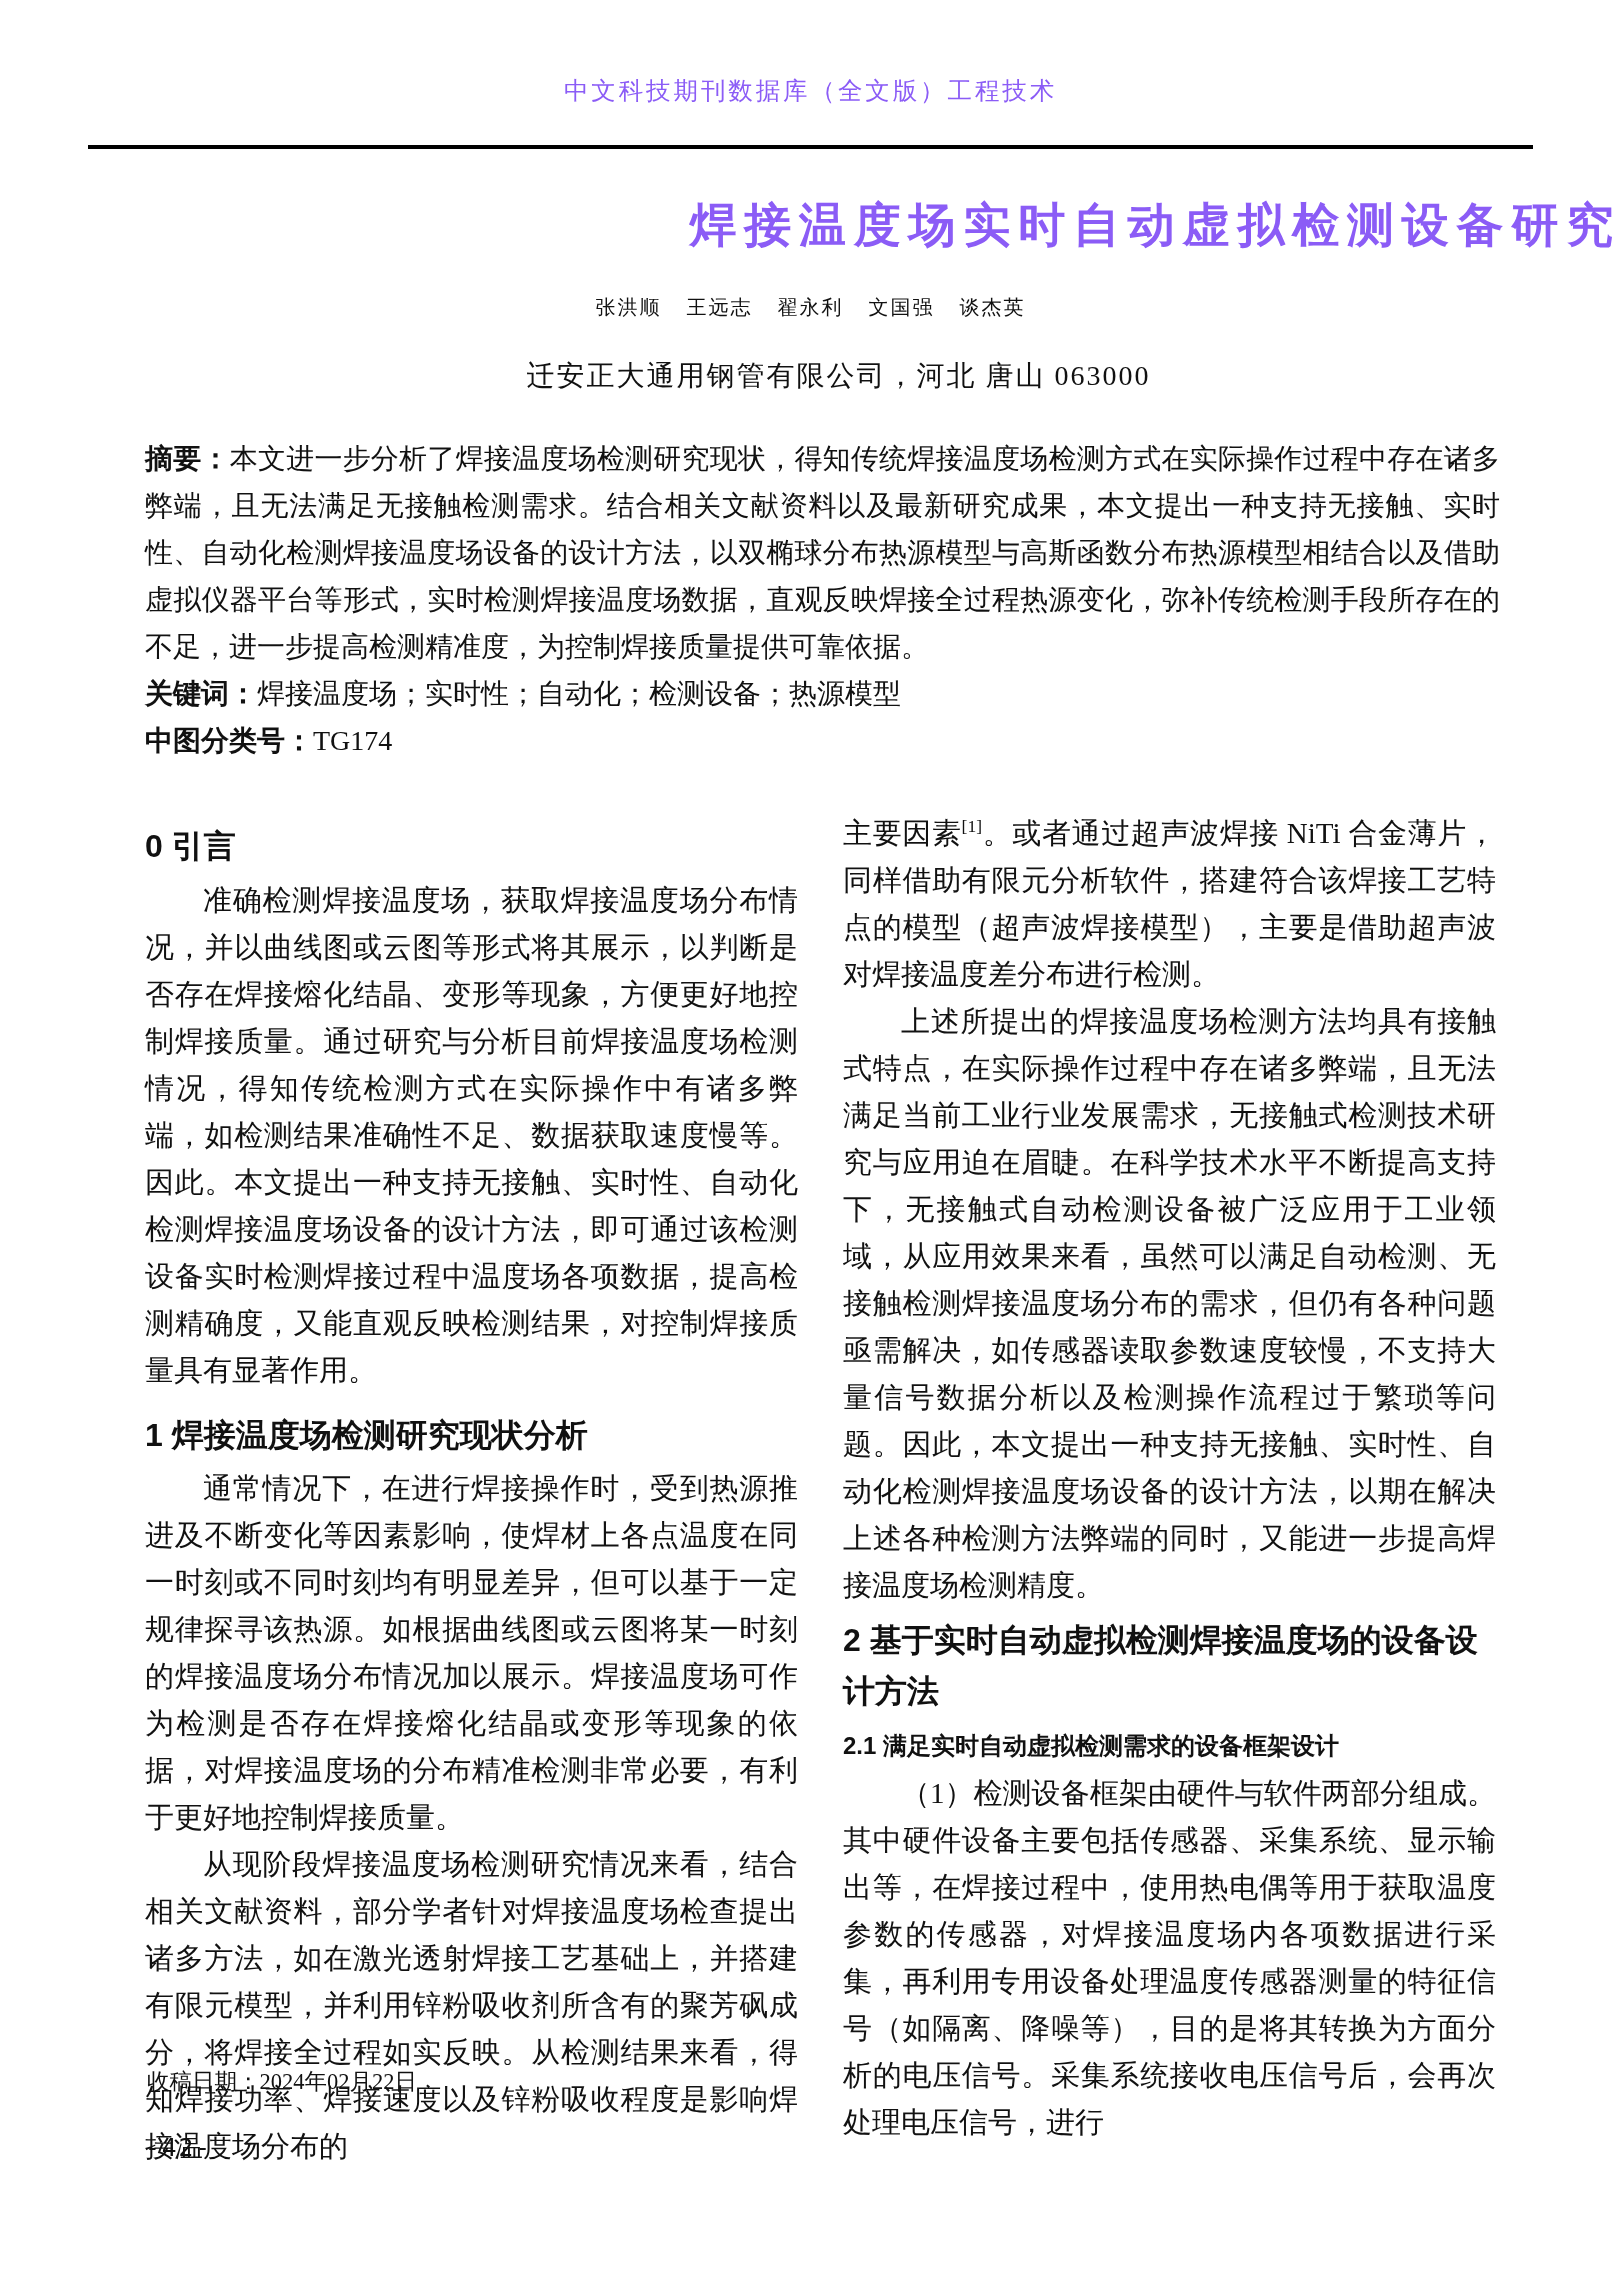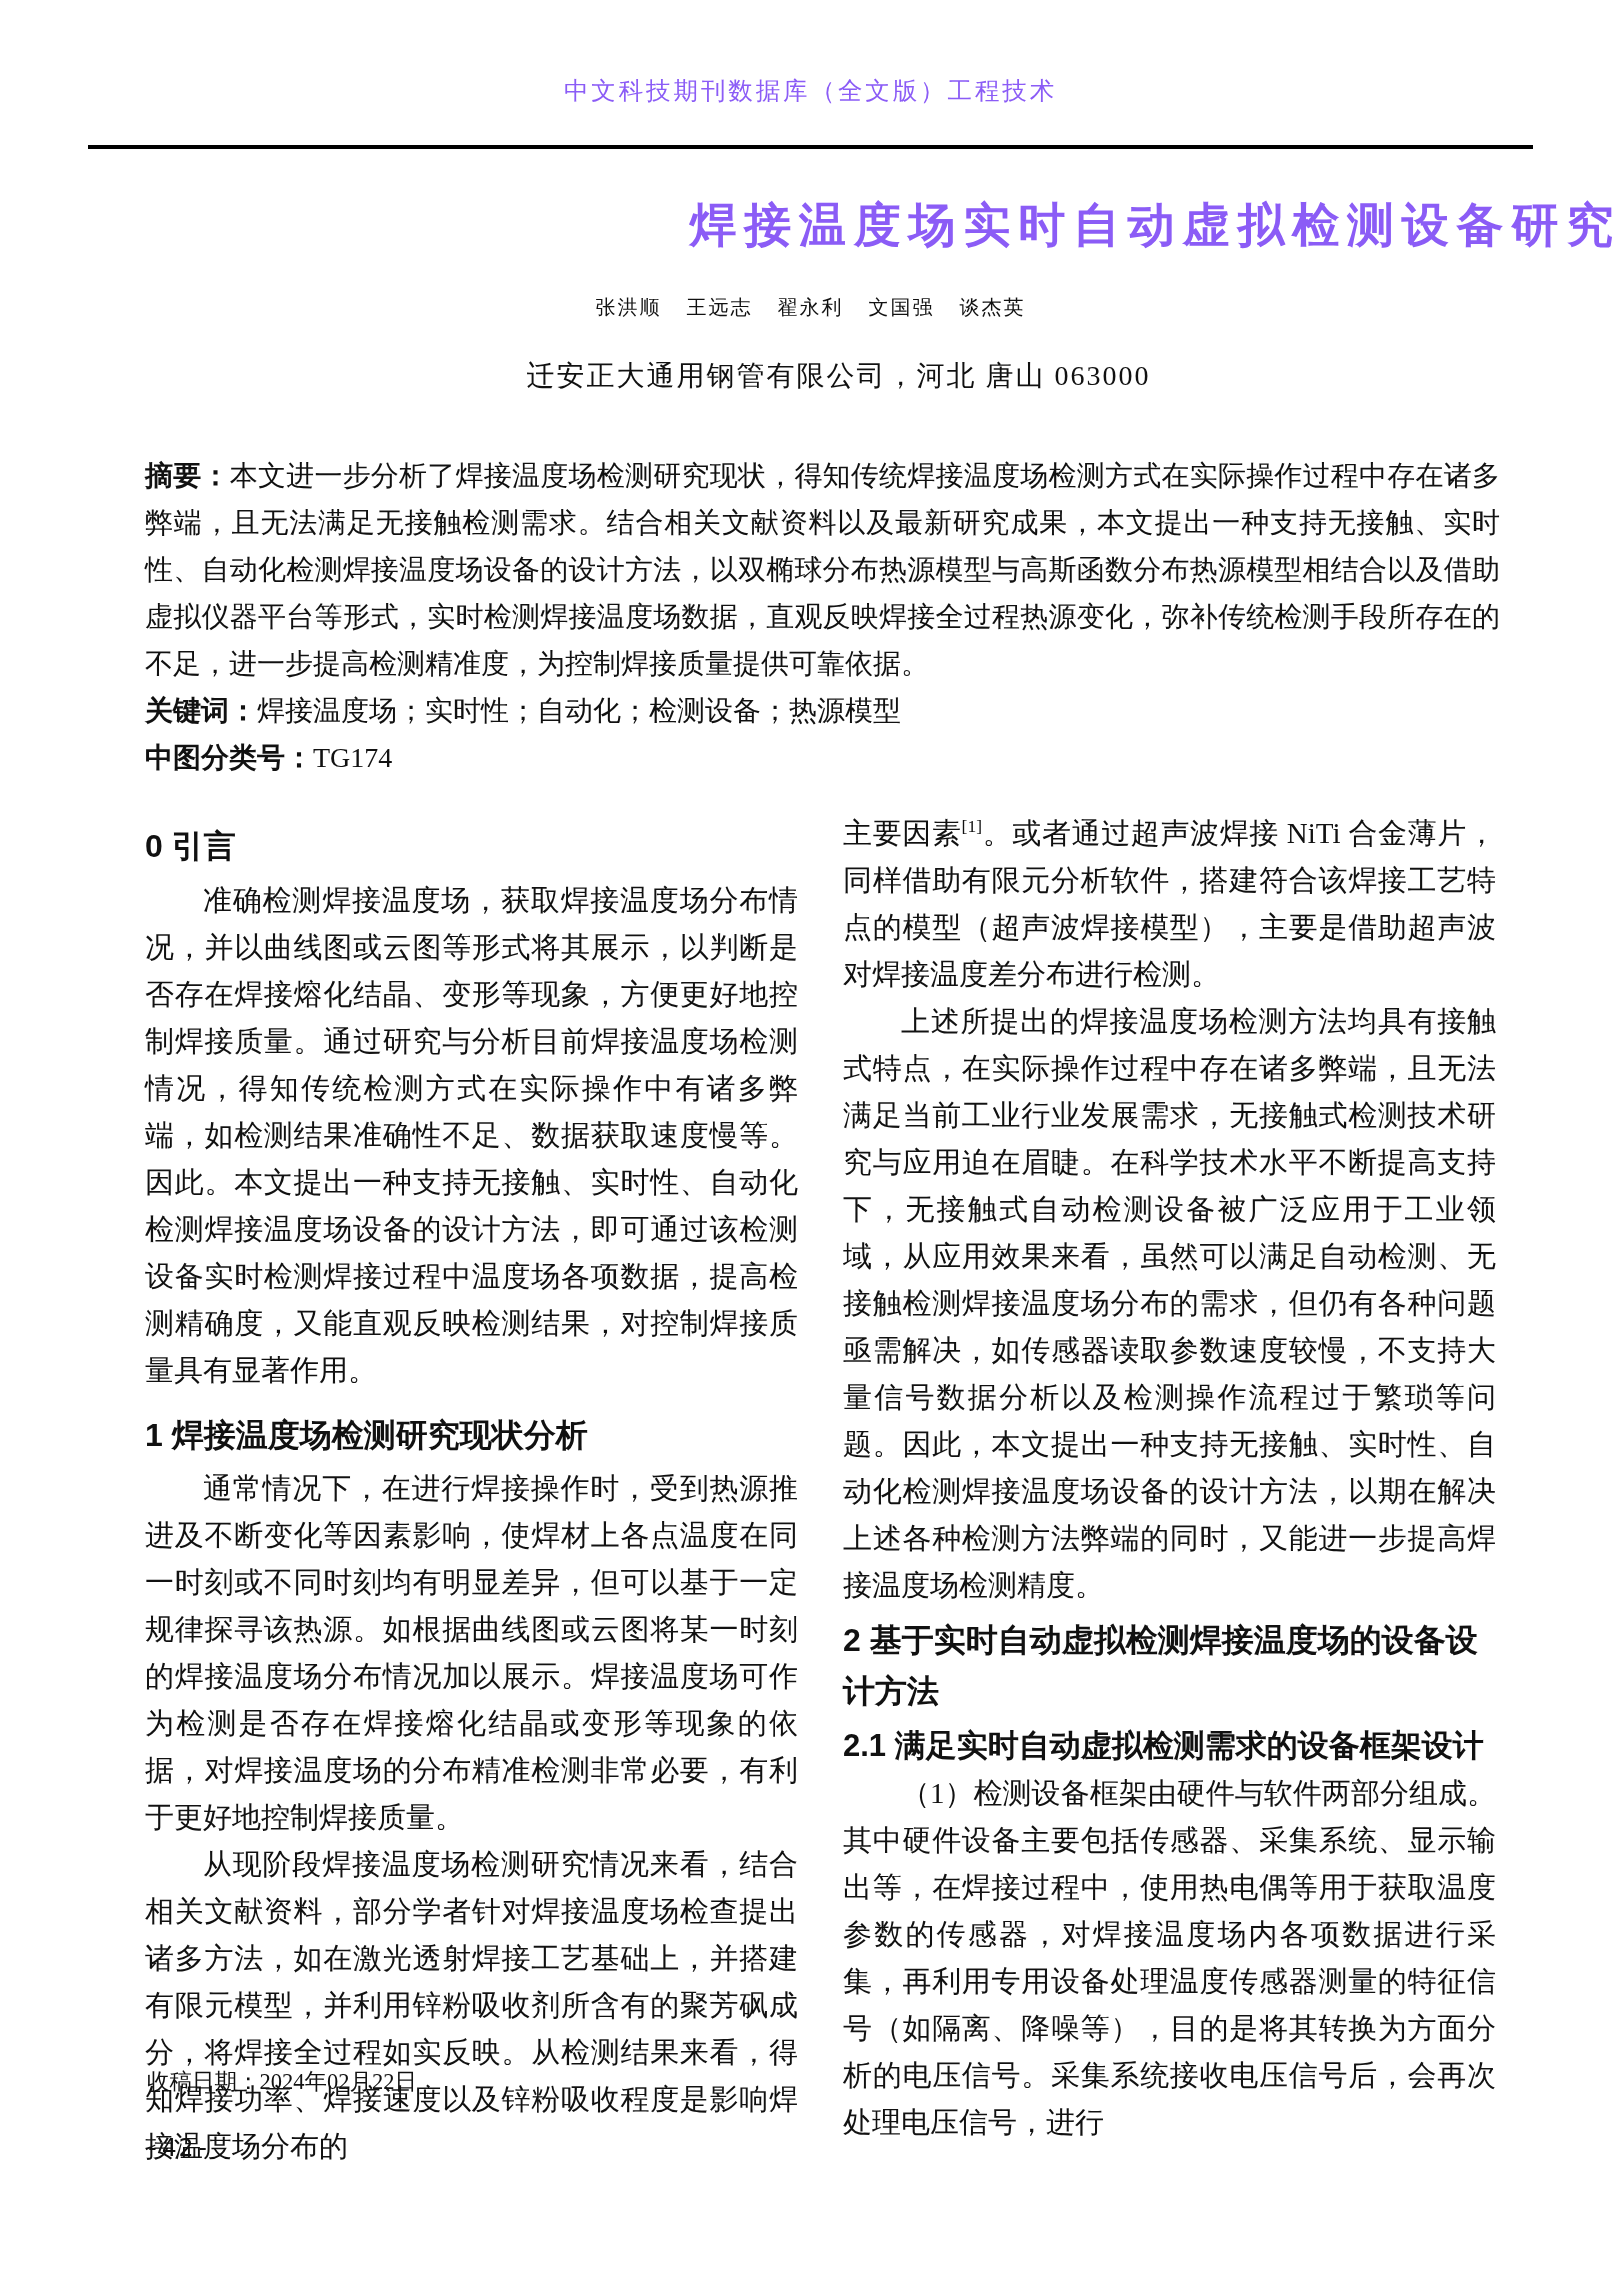--- a/index.html
+++ b/index.html
@@ -36,21 +36,20 @@
     font-size:20px; letter-spacing:2px;
   }
   .affiliation {
     position:absolute; top:357px; left:0; width:100%;
     text-align:center; font-size:28px; letter-spacing:2px;padding-left:28px;
   }
   .meta-block {
     position:absolute; top:435px; left:145px; width:1355px;
     font-size:28px; line-height:47px;
     text-align:justify;
-    margin-top:17px;
   }
   .meta-block p { margin:0; }
   .meta-label {
     font-family:"Liberation Sans", sans-serif;
     font-weight:bold;
   }
   .col {
     position:absolute; width:653px;
     font-size:29px; line-height:47px;
     text-align:justify;
@@ -62,21 +61,21 @@
   h2.section {
     font-family:"Liberation Sans", sans-serif;
     font-weight:bold; font-size:32px;
     line-height:53px; margin:0 0 3.9px 0;
     text-align:left;
   }
   h2.section.mt { margin-top:14.7px; }
   h2.section.s2 { line-height:51px; margin-top:5.9px; }
   h3.subsection {
     font-family:"Liberation Sans", sans-serif;
-    font-weight:bold; font-size:31px;
+    font-weight:bold; font-size:24px;
     line-height:49px; margin:3.9px 0 0 0;
     text-align:left;
   }
   sup.ref { font-size:17.6px; line-height:0; }
   .footer {
     position:absolute; left:147px; top:2066px; width:1372px;
     font-size:22.5px; line-height:32px;
   }
   .footer p { margin:0; }
   .page-number {

